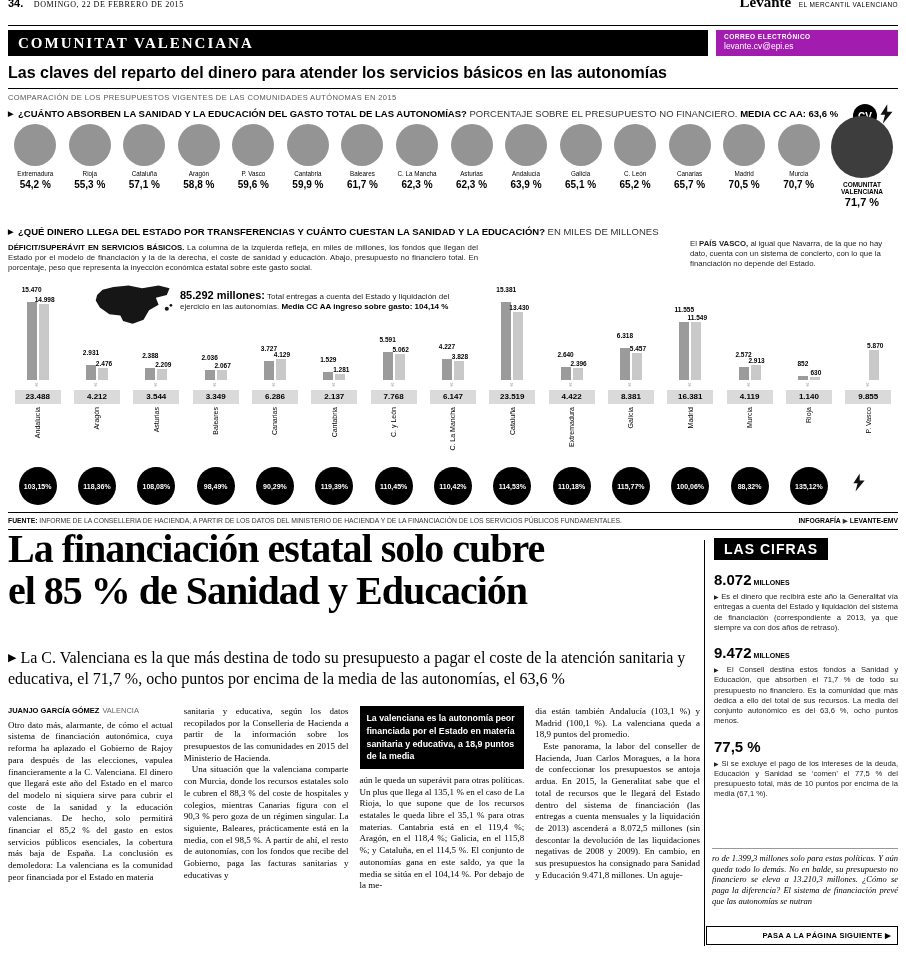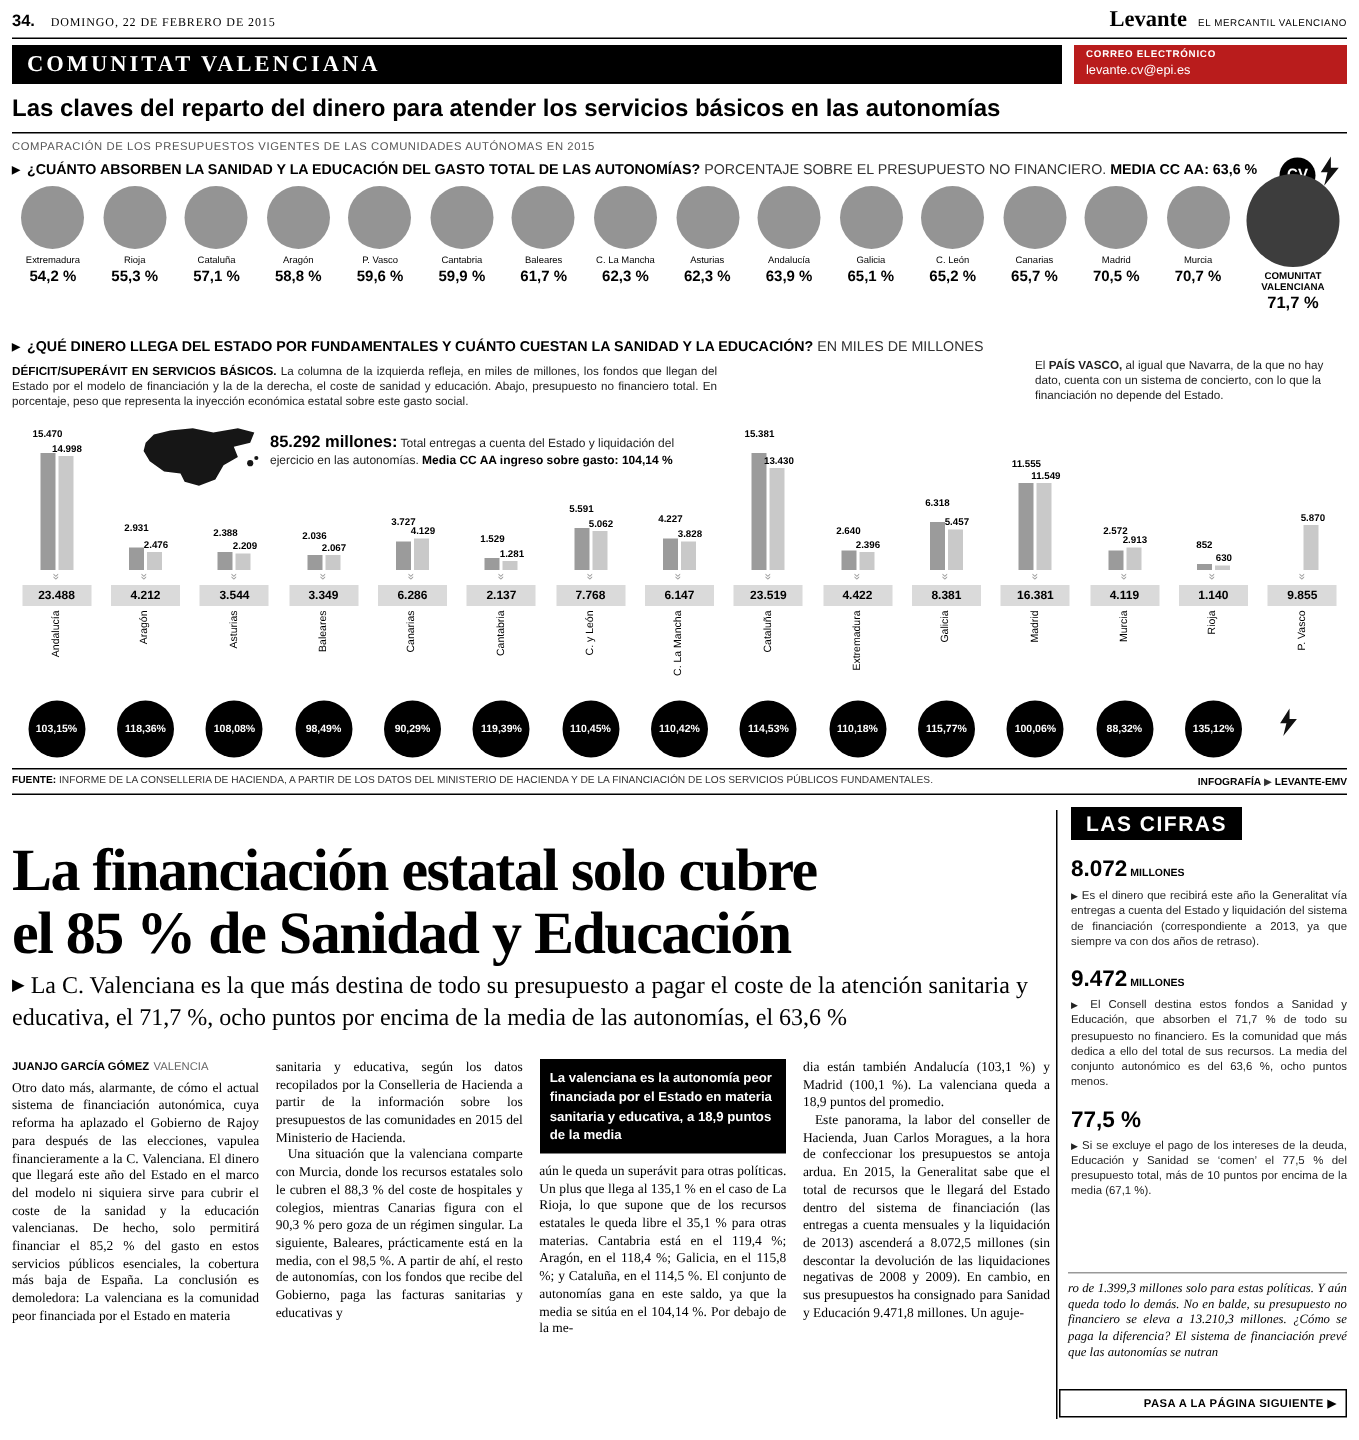--- a/index.html
+++ b/index.html
@@ -1,31 +1,31 @@
 <!DOCTYPE html>
 <html><head>
 <meta charset="utf-8">
 <style>
   * { margin:0; padding:0; box-sizing:border-box; }
   html,body { width:906px; height:960px; background:#fff; color:#000;
     font-family:"Liberation Sans", sans-serif; position:relative; overflow:hidden; }
 
   
   #topbar { position:absolute; top:0; left:8px; right:8px; height:26px;
-    border-bottom:1px solid #000; display:flex; justify-content:space-between; align-items:flex-end; padding-bottom:3px; }
+    border-bottom:1px solid #000; display:flex; justify-content:space-between; align-items:flex-end; padding-bottom:14px; }
   .pagenum { font-weight:bold; font-size:11px; }
   .date { font-family:"Liberation Serif", serif; font-size:8px; letter-spacing:.6px; margin-left:6px; }
   .masthead { font-family:"Liberation Serif", serif; font-weight:bold; font-size:15px; }
   .masthead-sub { font-size:6.5px; letter-spacing:.4px; margin-left:3px; }
 
   
   #banner { position:absolute; top:30px; left:8px; right:8px; height:26px; display:flex; gap:8px; }
   #banner .title { flex:1; background:#000; color:#fff; font-family:"Liberation Serif", serif;
     font-weight:bold; font-size:15px; letter-spacing:2px; display:flex; align-items:center; padding-left:10px; }
-  #banner .email-box { width:182px; background:#b91c1c; color:#fff; padding:3px 8px; }
+  #banner .email-box { width:182px; background:#a21caf; color:#fff; padding:3px 8px; }
   .email-label { font-weight:bold; font-size:6.5px; letter-spacing:.5px; }
   .email-addr { font-size:8.5px; margin-top:1px; }
 
   
   #infographic { position:absolute; top:60px; left:8px; right:8px; height:474px; }
   #ig-headline { position:absolute; top:4px; left:0; right:0; font-weight:bold; font-size:16px;
     border-bottom:1px solid #000; padding-bottom:6px; }
   #ig-subtitle { position:absolute; top:33px; left:0; font-size:7.5px; color:#555; letter-spacing:.4px; }
   .qrow { position:absolute; left:0; right:0; font-weight:bold; font-size:9.5px; }
   #ig-q1 { top:48px; }
@@ -71,21 +71,21 @@
   .pcircle { width:38px; height:38px; border-radius:50%; background:#000; color:#fff;
     font-weight:bold; font-size:7px; display:flex; align-items:center; justify-content:center; margin:4px auto 0; }
   .pspacer { width:38px; height:38px; margin:4px auto 0; }
   #cv-mini { position:absolute; right:32px; bottom:12px; }
 
   #ig-source { position:absolute; top:452px; left:0; right:0; border-top:1px solid #000; border-bottom:1px solid #000;
     padding:4px 0; display:flex; justify-content:space-between; font-size:6.8px; color:#333; }
   #ig-source b { color:#000; }
 
   
-  #article-headline { position:absolute; top:559px; left:8px; width:696px;
+  #article-headline { position:absolute; top:528px; left:8px; width:696px;
     font-family:"Liberation Serif", serif; font-weight:bold; font-size:40px; line-height:1.05;
     letter-spacing:-1px; white-space:pre-line; }
   #article-deck { position:absolute; top:648px; left:8px; width:692px;
     font-family:"Liberation Serif", serif; font-size:16px; line-height:1.3; }
   #article-deck .marker { font-family:"Liberation Sans", sans-serif; font-size:11px; vertical-align:2px; margin-right:4px; }
 
   #cols { position:absolute; top:706px; left:8px; width:692px; height:240px; display:flex; gap:11px; overflow:hidden; }
   .col { flex:1; font-family:"Liberation Serif", serif; font-size:9px; line-height:1.3; text-align:justify; }
   .byline { font-family:"Liberation Sans", sans-serif; font-weight:bold; font-size:7.5px; margin-bottom:4px; }
   .byline .place { font-weight:normal; color:#666; margin-left:3px; }
@@ -230,21 +230,21 @@
       </div>
       <div class="citem hi">
         <div class="ccircle"></div>
         <div class="cname">COMUNITAT VALENCIANA</div>
         <div class="cpct">71,7 %</div>
       </div>
     </div>
 
   <div id="ig-q2" class="qrow">
     <span class="marker">▶</span>
-    <span>¿QUÉ DINERO LLEGA DEL ESTADO POR FUNDAMENTALES Y CUÁNTO CUESTAN LA SANIDAD Y LA EDUCACIÓN?</span>
+    <span>¿QUÉ DINERO LLEGA DEL ESTADO POR TRANSFERENCIAS Y CUÁNTO CUESTAN LA SANIDAD Y LA EDUCACIÓN?</span>
     <span class="qnote">EN MILES DE MILLONES</span>
   </div>
 
   <p id="ig-vasco"><span>El </span><b>PAÍS VASCO,</b><span> al igual que Navarra, de la que no hay dato, cuenta con un sistema de concierto, con lo que la financiación no depende del Estado.</span></p>
 
   <p id="ig-deficit"><b>DÉFICIT/SUPERÁVIT EN SERVICIOS BÁSICOS.</b><span> La columna de la izquierda refleja, en miles de millones, los fondos que llegan del Estado por el modelo de financiación y la de la derecha, el coste de sanidad y educación. Abajo, presupuesto no financiero total. En porcentaje, peso que representa la inyección económica estatal sobre este gasto social.</span></p>
 
   <div id="ig-map">
     <svg viewBox="0 0 120 70" width="82" height="48">
       <path d="M6,22 L14,14 L30,10 L52,8 L72,12 L96,8 L112,12 L108,22 L92,26 L96,36 L82,44 L74,58 L58,64 L44,60 L40,52 L24,50 L10,40 L4,30 Z" fill="#161616"></path>

